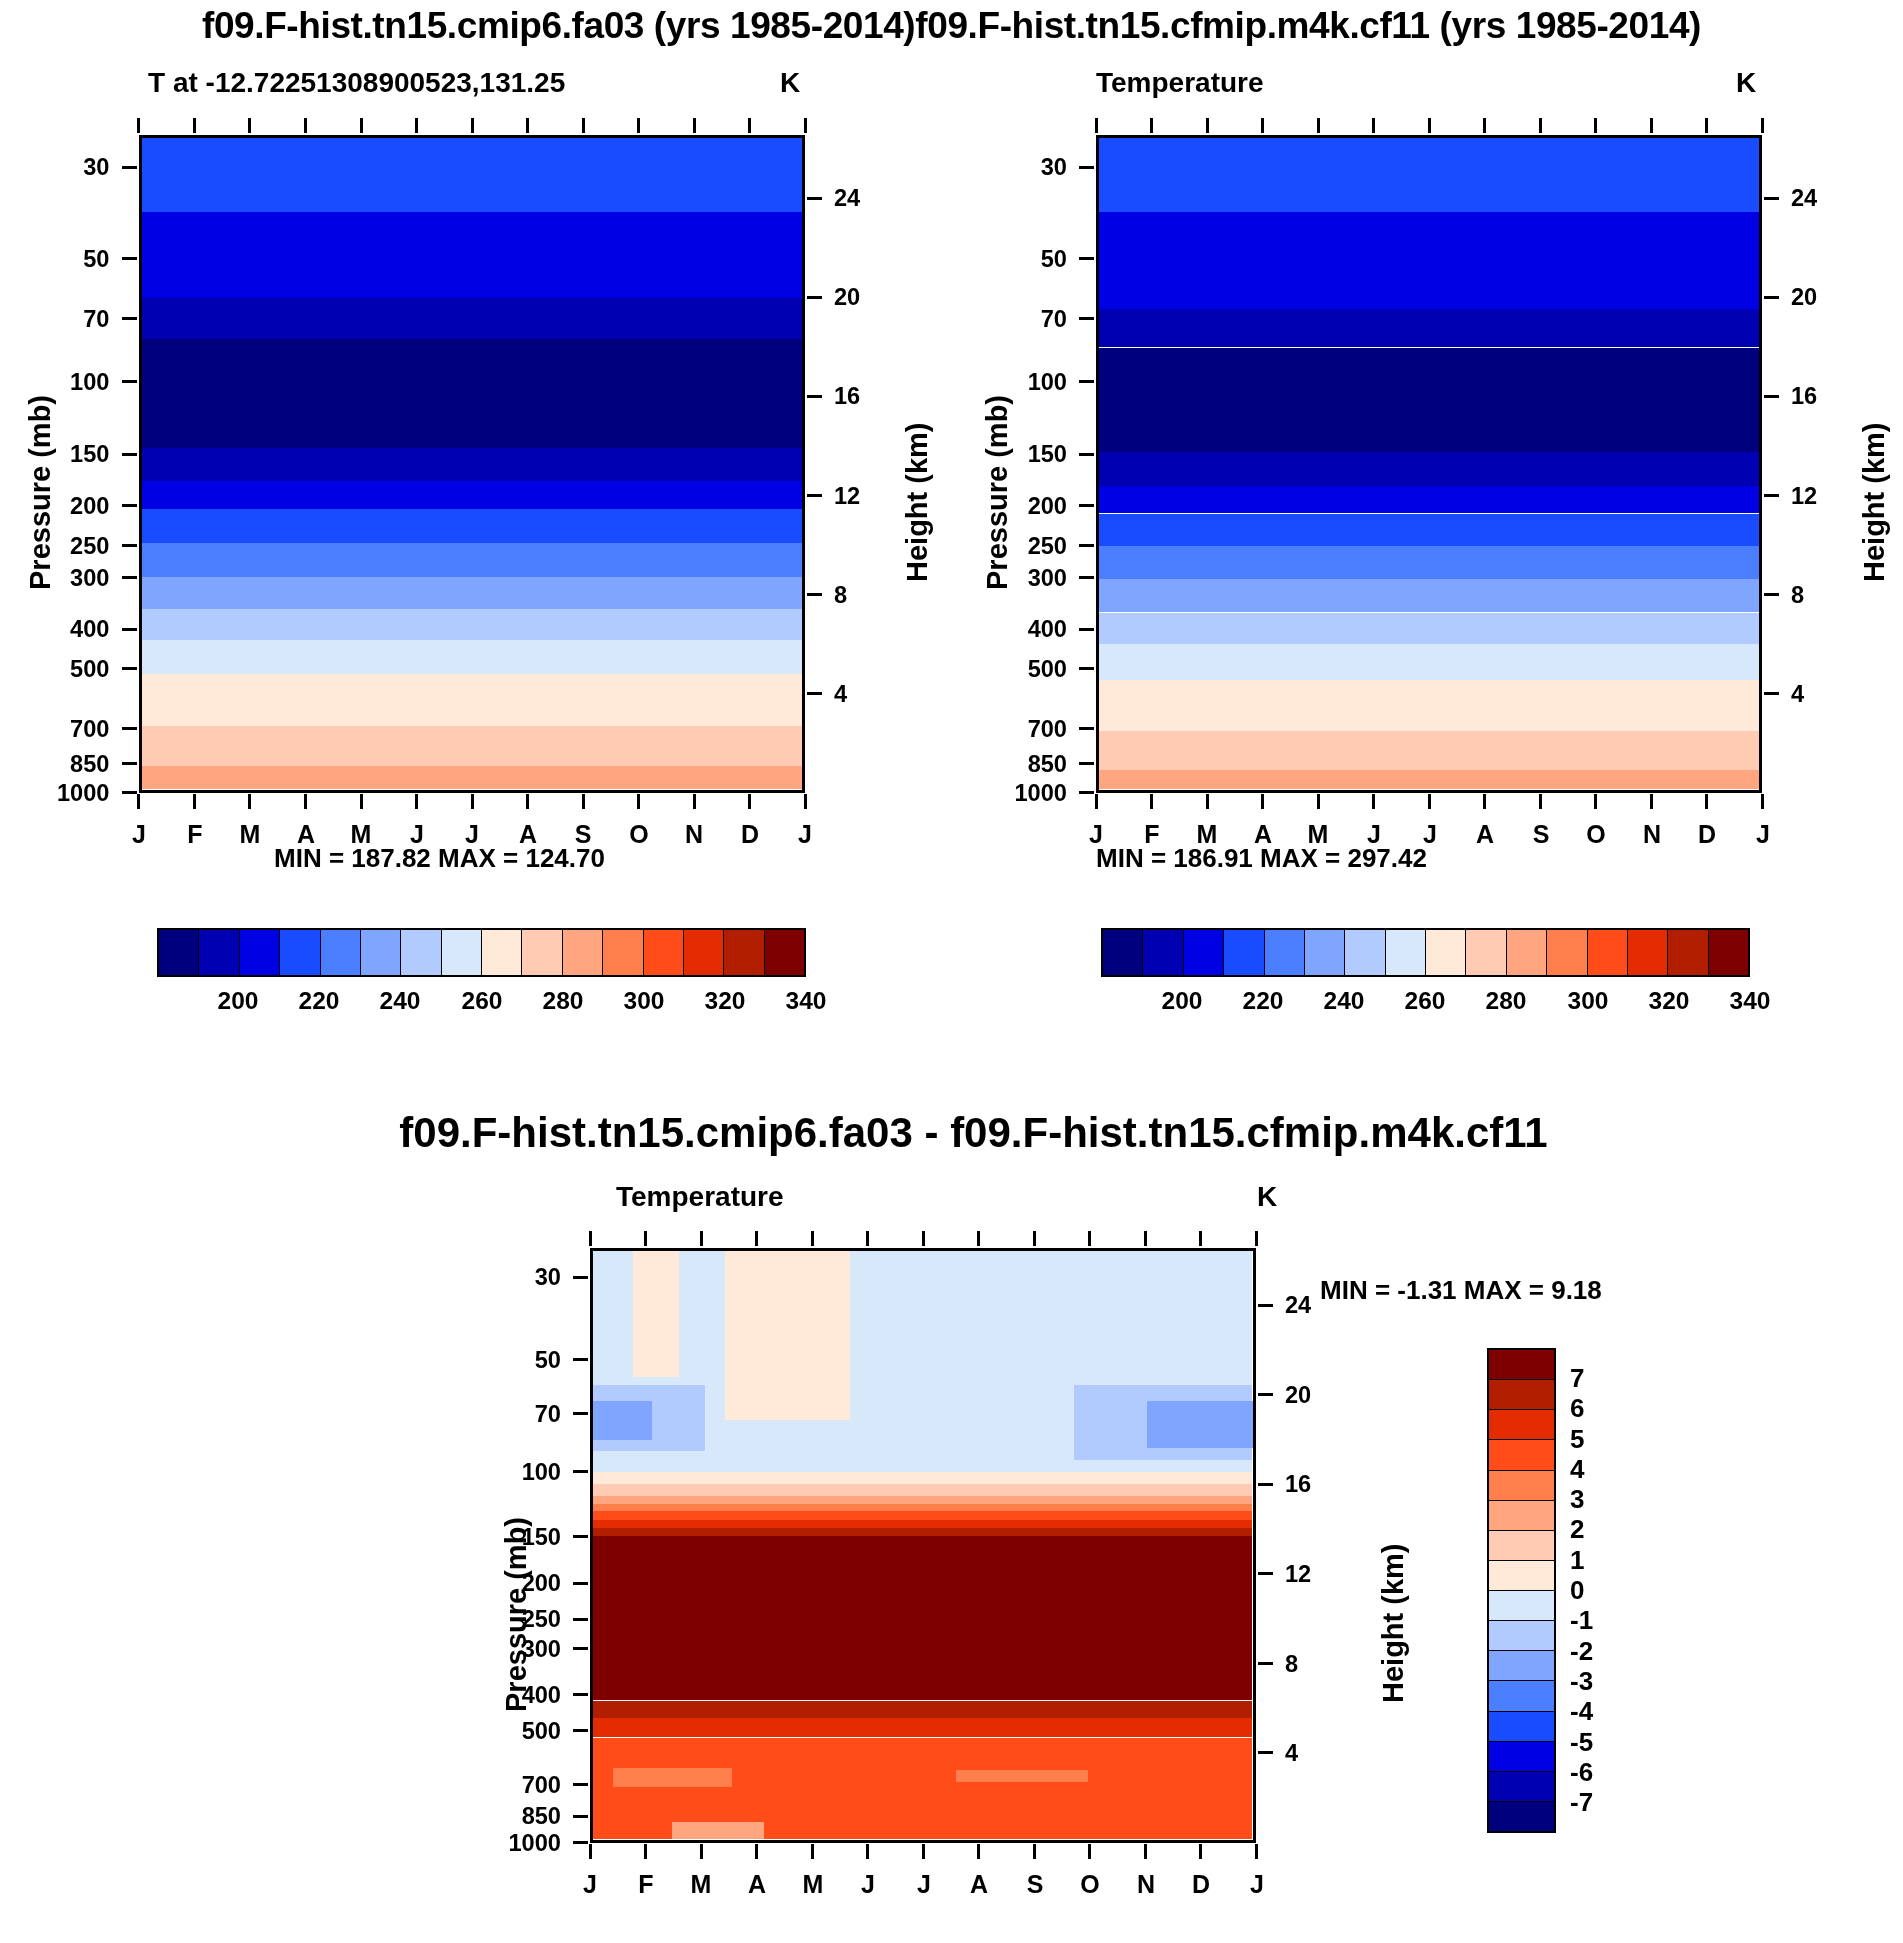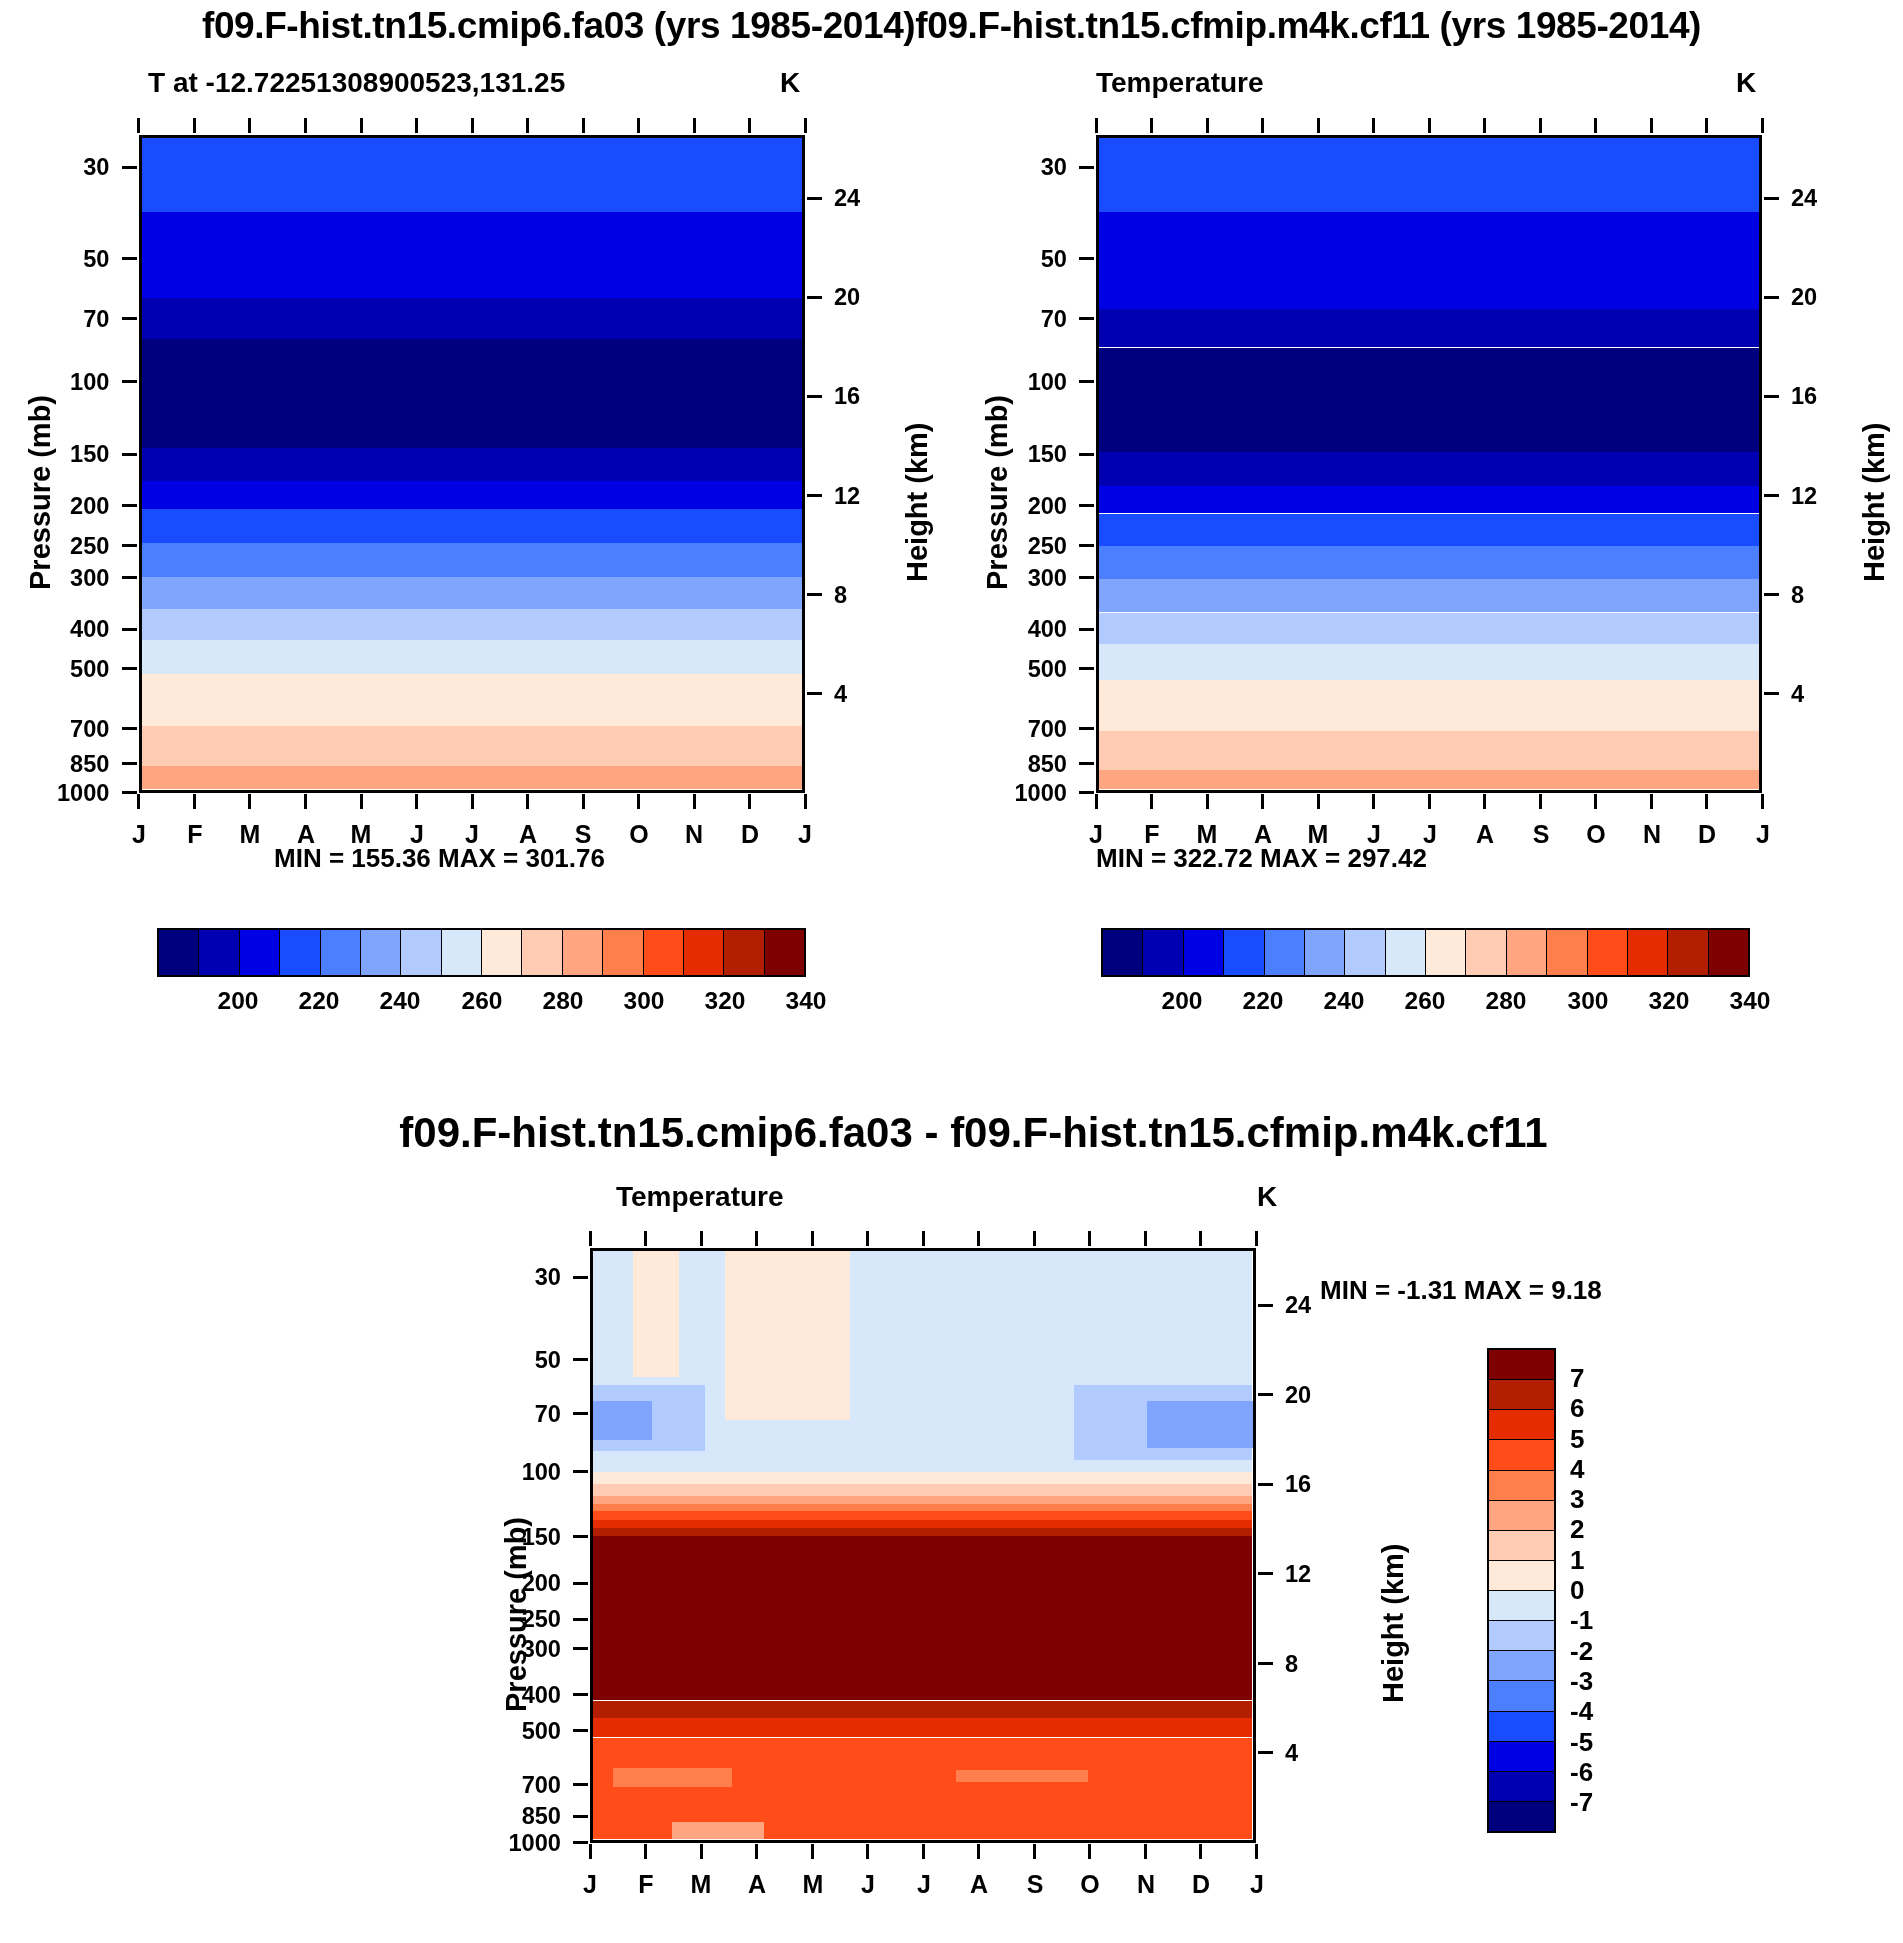--- a/index.html
+++ b/index.html
@@ -161,21 +161,21 @@
     <div class="xlab" style="left: 400px; top: 820px;">J</div>
     <div class="xlab" style="left: 455px; top: 820px;">J</div>
     <div class="xlab" style="left: 511px; top: 820px;">A</div>
     <div class="xlab" style="left: 566px; top: 820px;">S</div>
     <div class="xlab" style="left: 622px; top: 820px;">O</div>
     <div class="xlab" style="left: 677px; top: 820px;">N</div>
     <div class="xlab" style="left: 733px; top: 820px;">D</div>
     <div class="xlab" style="left: 788px; top: 820px;">J</div>
   </div>
 
-<div class="minmax" style="top:843px;left:274px;">MIN = 155.36 MAX = 301.76</div>
+<div class="minmax" style="top:843px;left:274px;">MIN = 187.82 MAX = 124.70</div>
 
 <div class="hcbar" id="left-cbar" style="left:157px;top:928px;width:649px;height:49px;">
     <div style="background: rgb(0, 0, 127);"></div>
     <div style="background: rgb(0, 0, 178);"></div>
     <div style="background: rgb(0, 0, 229);"></div>
     <div style="background: rgb(26, 76, 255);"></div>
     <div style="background: rgb(76, 127, 255);"></div>
     <div style="background: rgb(127, 165, 255);"></div>
     <div style="background: rgb(178, 203, 255);"></div>
     <div style="background: rgb(216, 232, 251);"></div>
@@ -300,21 +300,21 @@
     <div class="xlab" style="left: 1357px; top: 820px;">J</div>
     <div class="xlab" style="left: 1413px; top: 820px;">J</div>
     <div class="xlab" style="left: 1468px; top: 820px;">A</div>
     <div class="xlab" style="left: 1524px; top: 820px;">S</div>
     <div class="xlab" style="left: 1579px; top: 820px;">O</div>
     <div class="xlab" style="left: 1635px; top: 820px;">N</div>
     <div class="xlab" style="left: 1690px; top: 820px;">D</div>
     <div class="xlab" style="left: 1746px; top: 820px;">J</div>
   </div>
 
-<div class="minmax" style="top:843px;left:1096px;">MIN = 322.72 MAX = 297.42</div>
+<div class="minmax" style="top:843px;left:1096px;">MIN = 186.91 MAX = 297.42</div>
 
 <div class="hcbar" id="right-cbar" style="left:1101px;top:928px;width:649px;height:49px;">
     <div style="background: rgb(0, 0, 127);"></div>
     <div style="background: rgb(0, 0, 178);"></div>
     <div style="background: rgb(0, 0, 229);"></div>
     <div style="background: rgb(26, 76, 255);"></div>
     <div style="background: rgb(76, 127, 255);"></div>
     <div style="background: rgb(127, 165, 255);"></div>
     <div style="background: rgb(178, 203, 255);"></div>
     <div style="background: rgb(216, 232, 251);"></div>

